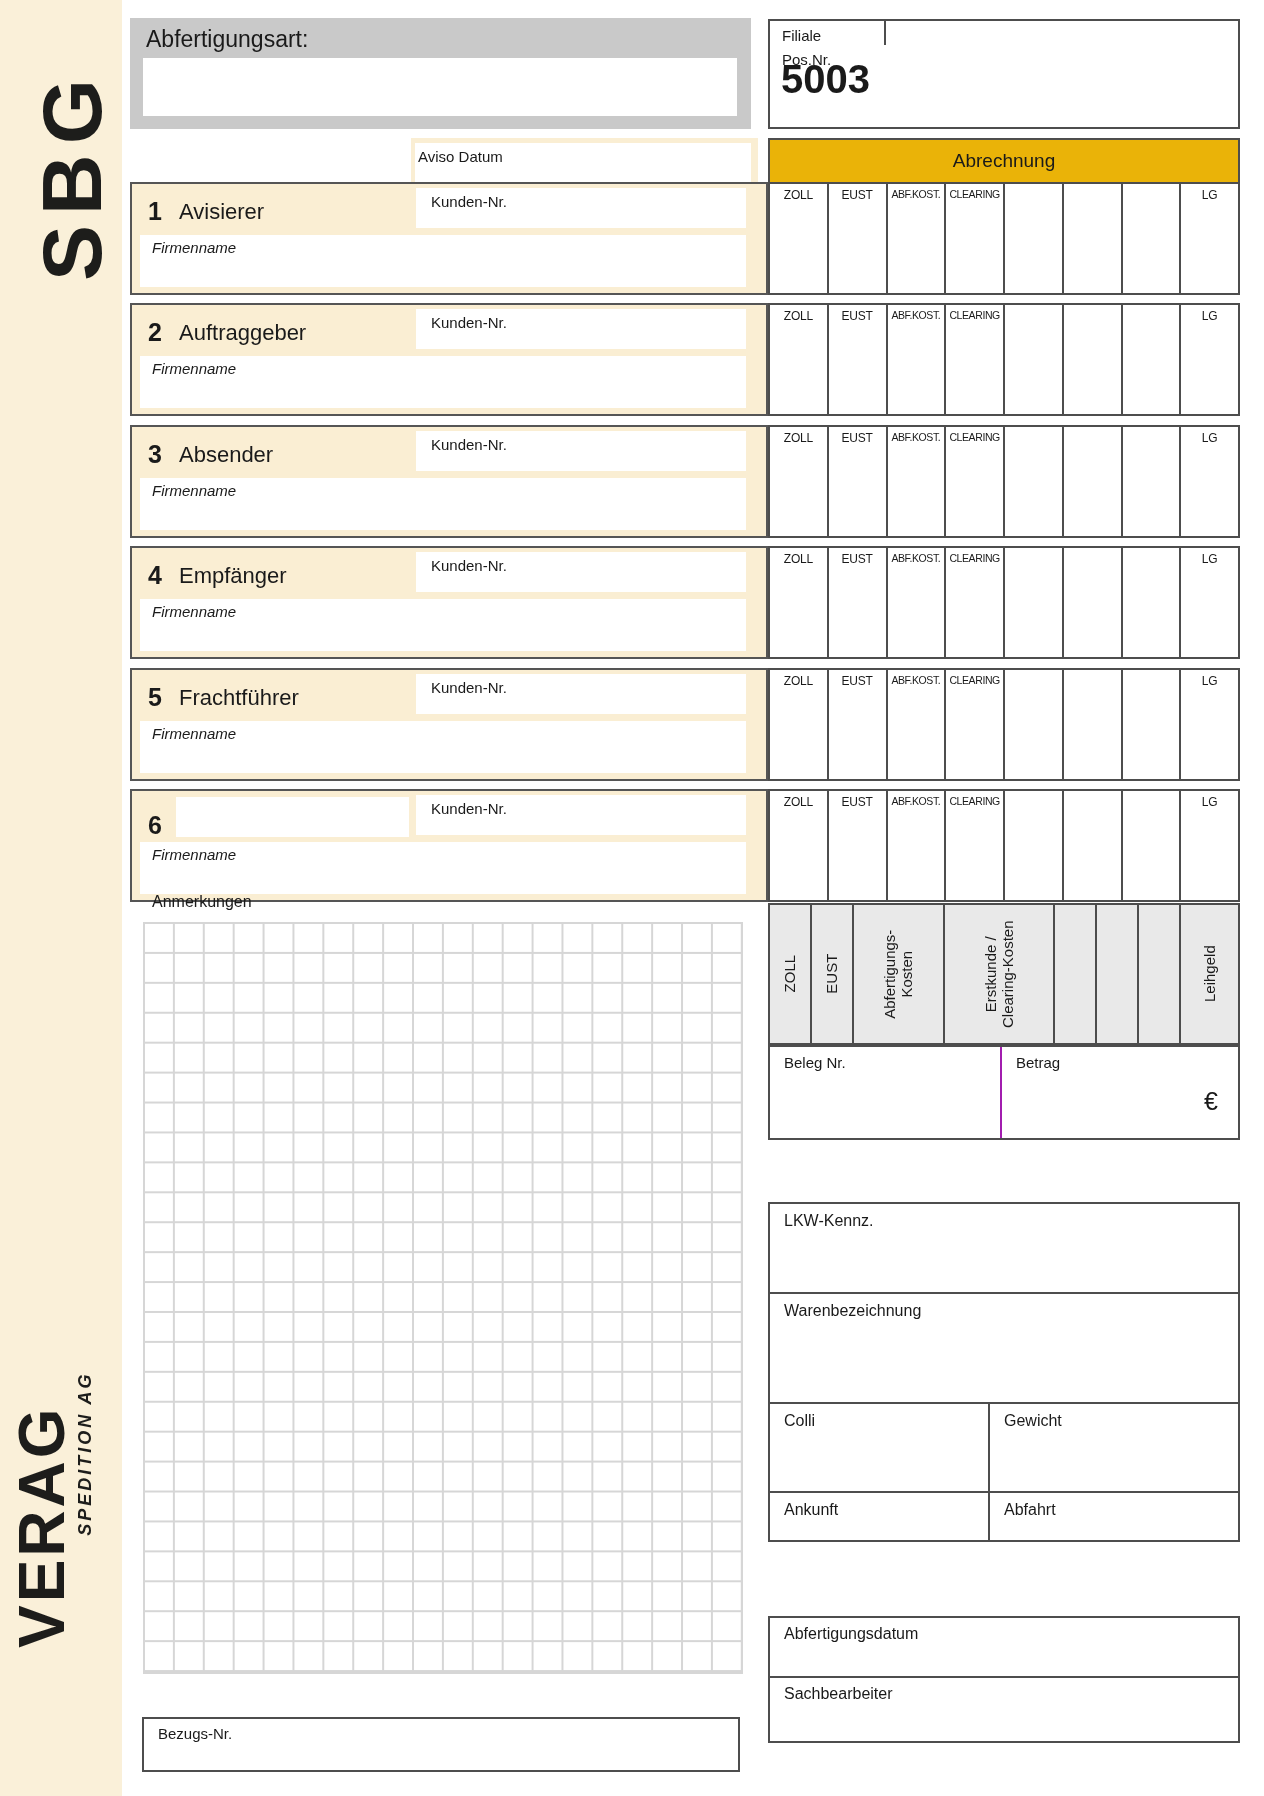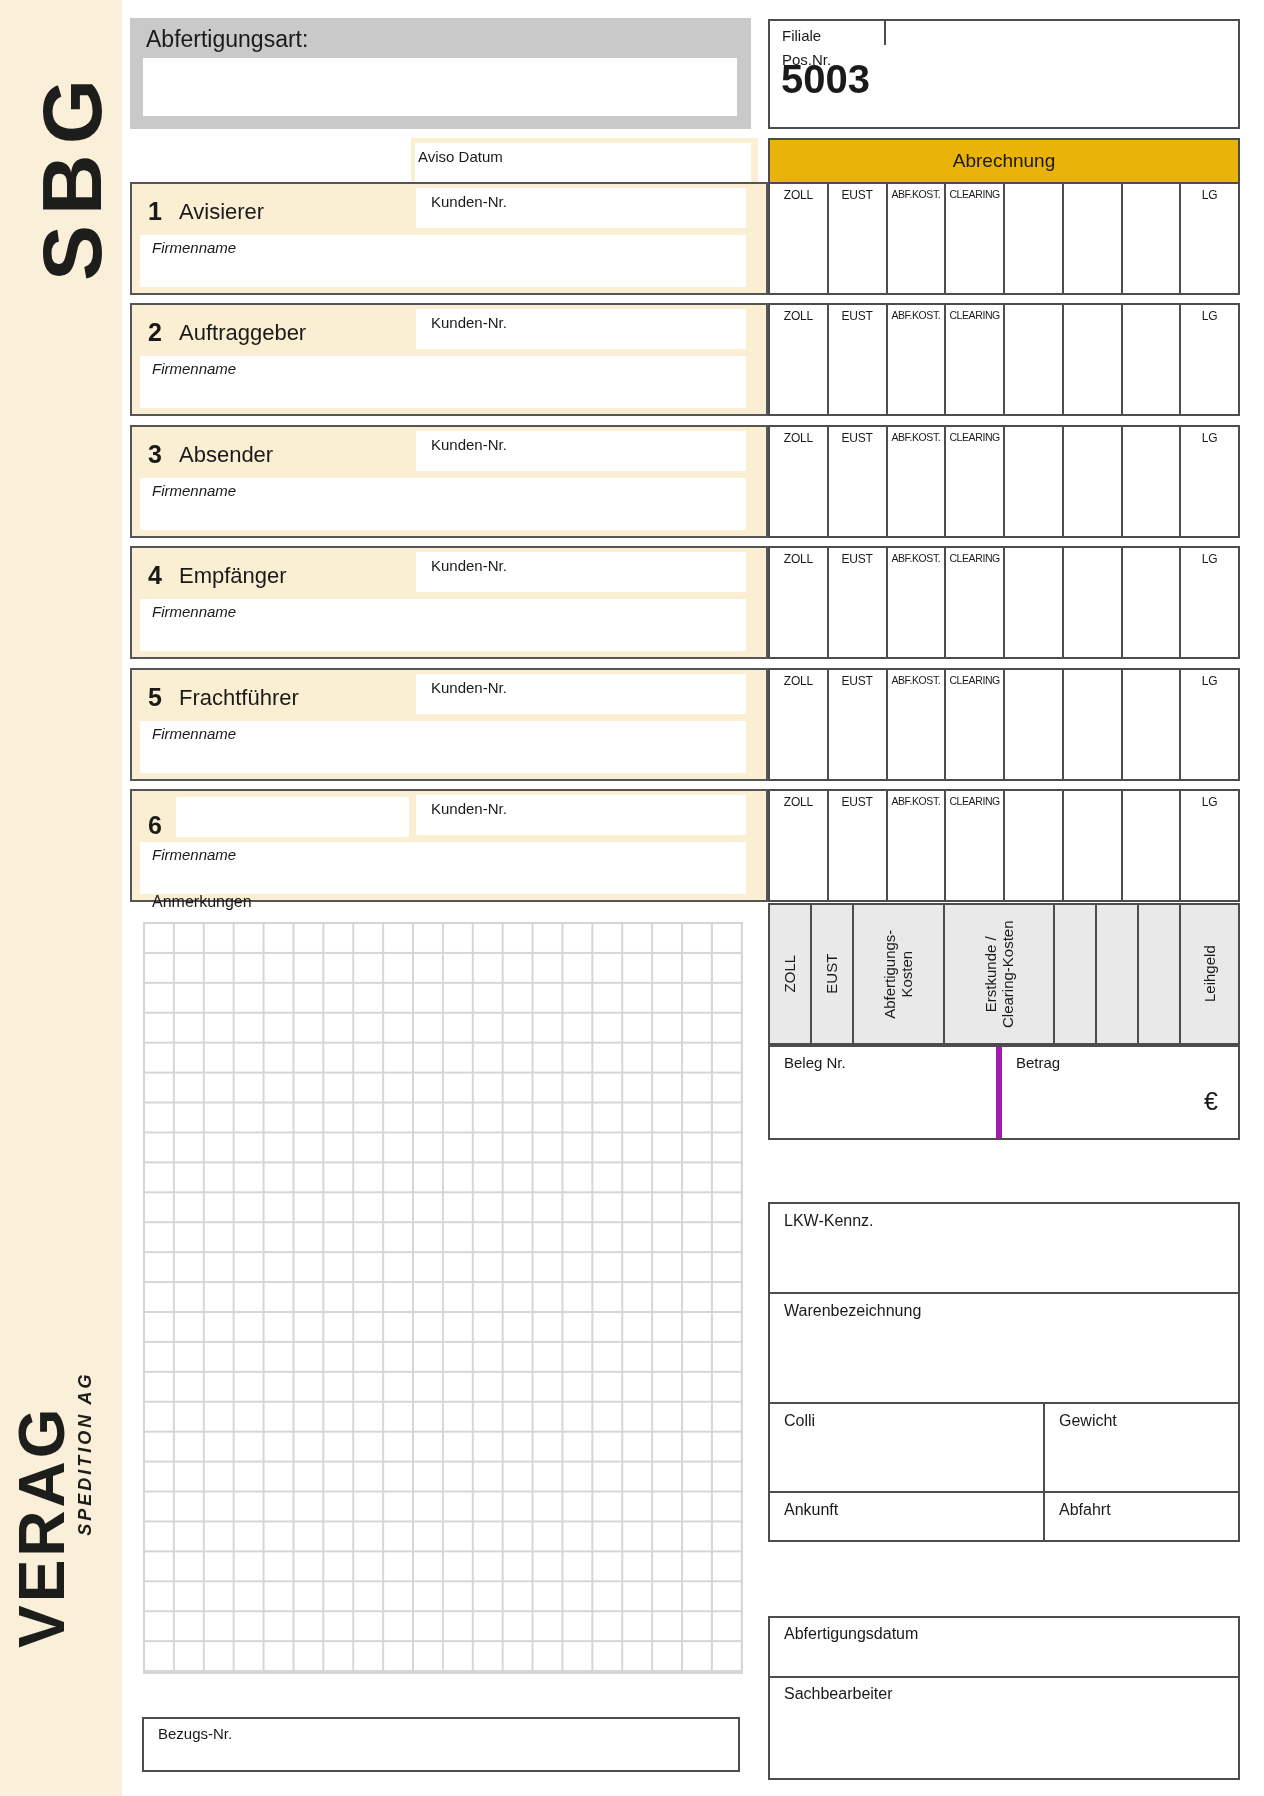--- a/index.html
+++ b/index.html
@@ -49,50 +49,50 @@
   .abr-row span{flex:1;text-align:center;padding-top:4px;font-size:12px;letter-spacing:-0.2px;}
   .abr-row span + span{border-left:2px solid #4d4d4d;}
   .abr-row span:nth-child(3),.abr-row span:nth-child(4){font-size:10.5px;letter-spacing:-0.4px;}
   .rot-row{position:absolute;left:768px;top:903px;width:472px;height:142px;border:2px solid #4d4d4d;display:flex;background:#e9e9e9;}
   .rot-cell{flex:1;display:flex;align-items:center;justify-content:center;}
   .rot-cell + .rot-cell{border-left:2px solid #4d4d4d;}
   .rot-cell span{width:max-content;transform:rotate(-90deg);white-space:pre-line;text-align:center;
     font-size:15px;line-height:1.15;}
   
   .beleg-row{position:absolute;left:768px;top:1045px;width:472px;height:95px;border:2px solid #4d4d4d;display:flex;background:#fff;}
-  .beleg-cell{width:232px;border-right:6px solid #a21caf;padding:8px 0 0 14px;position:relative;}
+  .beleg-cell{width:232px;border-right:2px solid #a21caf;padding:8px 0 0 14px;position:relative;}
   .betrag-cell{flex:1;padding:8px 0 0 14px;position:relative;}
   .euro{position:absolute;right:20px;top:40px;font-size:25px;}
   
   .anm-label{position:absolute;left:152px;top:893px;font-size:16px;}
   .anm-grid{
     position:absolute;left:143px;top:922px;width:600px;height:752px;
     background-image:
       linear-gradient(to right,#d6d6d6 2px,transparent 2px),
       linear-gradient(to bottom,#d6d6d6 2px,transparent 2px);
     background-size:29.9px 29.93px;
     border-right:2px solid #d6d6d6;border-bottom:2px solid #d6d6d6;
   }
   
   .ship-box{position:absolute;left:768px;top:1202px;width:472px;border:2px solid #4d4d4d;background:#fff;}
   .ship-row{border-bottom:2px solid #4d4d4d;padding:8px 0 0 14px;}
   .ship-row.r1{height:90px;}
   .ship-row.r2{height:110px;}
   .ship-half{display:flex;border-bottom:2px solid #4d4d4d;}
   .ship-half.last{border-bottom:none;}
-  .hcell{width:275px;border-right:2px solid #4d4d4d;padding:8px 0 0 14px;}
+  .hcell{width:220px;border-right:2px solid #4d4d4d;padding:8px 0 0 14px;}
   .hcell.right{flex:1;border-right:none;}
   .ship-half.r3 .hcell{height:87px;}
   .ship-half.r4 .hcell{height:47px;}
   .cell-label{font-size:16px;display:block;}
   
   .proc-box{position:absolute;left:768px;top:1616px;width:472px;border:2px solid #4d4d4d;background:#fff;}
   .proc-row{padding:7px 0 0 14px;}
   .proc-row.r1{height:60px;border-bottom:2px solid #4d4d4d;}
-  .proc-row.r2{height:100px;}
+  .proc-row.r2{height:63px;}
   
   .bezug-box{position:absolute;left:142px;top:1717px;width:598px;height:55px;border:2px solid #4d4d4d;background:#fff;padding:7px 0 0 14px;}
 </style>
 </head>
 <body>
 
 <div class="page">
 
   <div class="sidebar">
     <div class="logo-sbg">SBG</div>

